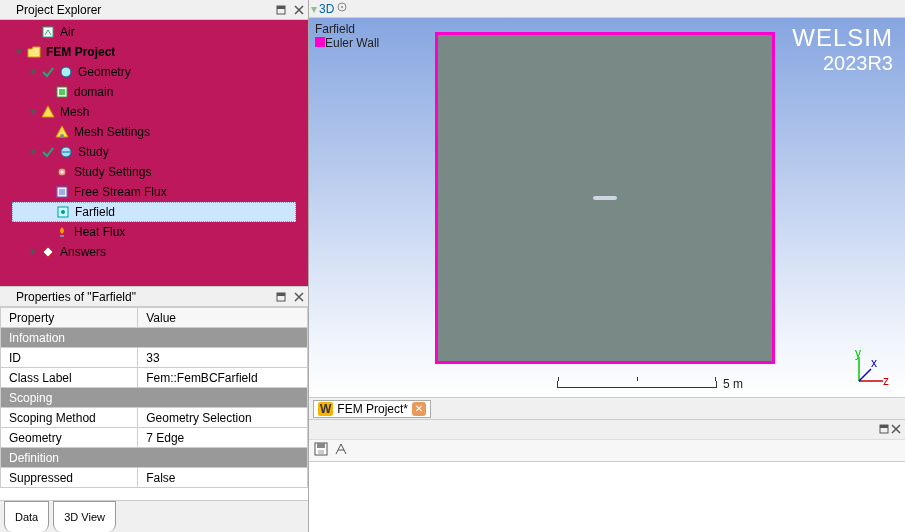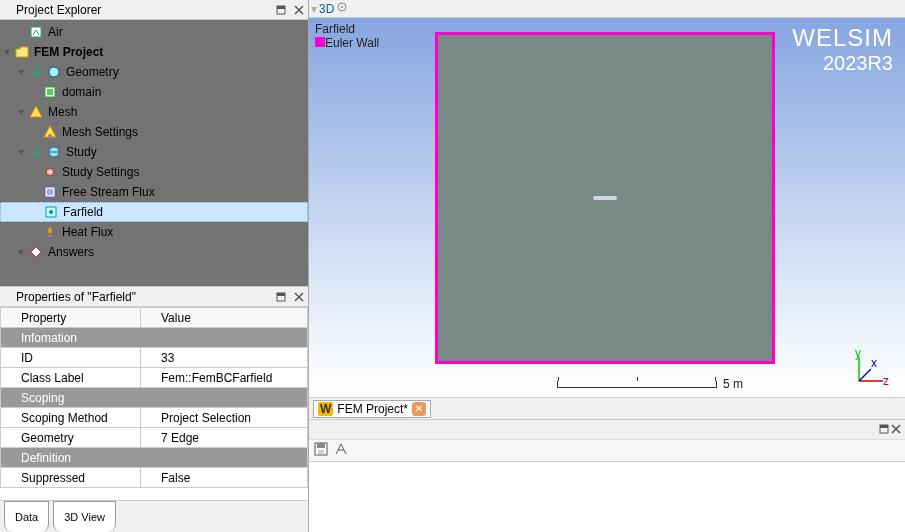--- a/index.html
+++ b/index.html
@@ -2,34 +2,34 @@
 <html><head>
 <meta charset="utf-8">
 <style>
 * { box-sizing: border-box; margin: 0; padding: 0; font-family: "Segoe UI", Tahoma, sans-serif; font-size: 12px; }
 body { width: 905px; height: 532px; background: #f0f0f0; display: flex; position: relative; }
 .left-pane { width: 309px; height: 100%; display: flex; flex-direction: column; border-right: 1px solid #aaa; }
 .panel-header { display: flex; align-items: center; height: 20px; background: #f0f0f0; border-bottom: 1px solid #ccc; padding-left: 16px; font-size: 12px; }
 .panel-header .title { flex: 1; }
 .panel-header .btn { width: 18px; height: 14px; display: flex; align-items: center; justify-content: center; color: #555; cursor: default; }
 .panel-header .btn svg { width: 10px; height: 10px; }
-.tree { flex: 1; overflow: auto; background: #737373; padding: 2px 0; }
+.tree { flex: 1; overflow: auto; background: #be185d; padding: 2px 12px; }
 .tree-row { display: flex; align-items: center; height: 20px; white-space: nowrap; }
 .tree-row.selected { background: #cde6ff; border: 1px dotted #6aa6e0; height: 20px; }
 .toggle { width: 14px; display: inline-flex; align-items: center; justify-content: center; color: #555; }
 .toggle svg { width: 8px; height: 8px; }
 .spacer { display: inline-block; width: 14px; }
 .icon { width: 16px; height: 16px; display: inline-flex; align-items: center; justify-content: center; margin-right: 2px; }
 .icon svg { width: 14px; height: 14px; }
 .label { padding-left: 2px; }
 .bold { font-weight: bold; }
 .properties { border-top: 1px solid #ccc; display: flex; flex-direction: column; height: 246px; }
 .prop-table { flex:1; background: #fff; overflow: auto; }
 .prop-table table { width: 100%; border-collapse: collapse; }
-.prop-table th, .prop-table td { border: 1px solid #ccc; padding: 2px 20px; text-align: left; height: 20px;}
+.prop-table th, .prop-table td { border: 1px solid #ccc; padding: 2px 8px; text-align: left; height: 20px;}
 .prop-table th { background: #f7f7f7; font-weight: normal;}
 .prop-group td { background: #999; color: #fff; font-weight: normal; }
 .tabs { display: flex; height: 32px; border-top: 1px solid #ccc; }
 .tab { padding: 1px 10px; border: 1px solid #999; border-bottom: none; border-radius: 0 0 8px 8px; background: #fff; margin-left: 4px; font-size: 11px; display: flex; align-items: center; }
 .right-pane { flex: 1; display: flex; flex-direction: column; position: relative; }
 .viewport-top { height: 18px; border-bottom: 1px solid #ccc; display: flex; align-items: center; padding-left: 2px; gap: 2px; }
 .viewport { flex: 1; position: relative; background: linear-gradient(#86a5e0 0%, #f0f5fc 85%, #fff 100%); overflow: hidden; }
 .legend { position: absolute; left: 6px; top: 4px; font-size: 12px; color: #222; }
 .model-box { position: absolute; left: 126px; top: 14px; width: 340px; height: 332px; background: #788986; border: 3px solid #ff00cc; }
 .airfoil { position: absolute; left: 50%; top: 50%; width: 24px; height: 4px; background: #cfd6e1; transform: translate(-50%,-50%) rotate(0deg); border-radius: 2px; }
@@ -267,21 +267,21 @@
             </tr>
         <tr>
               <td>Class Label</td>
               <td>Fem::FemBCFarfield</td>
             </tr>
         <tr class="prop-group">
               <td colspan="2">Scoping</td>
             </tr>
         <tr>
               <td>Scoping Method</td>
-              <td>Project Selection</td>
+              <td>Geometry Selection</td>
             </tr>
         <tr>
               <td>Geometry</td>
               <td>7 Edge</td>
             </tr>
         <tr class="prop-group">
               <td colspan="2">Definition</td>
             </tr>
         <tr>
               <td>Suppressed</td>

